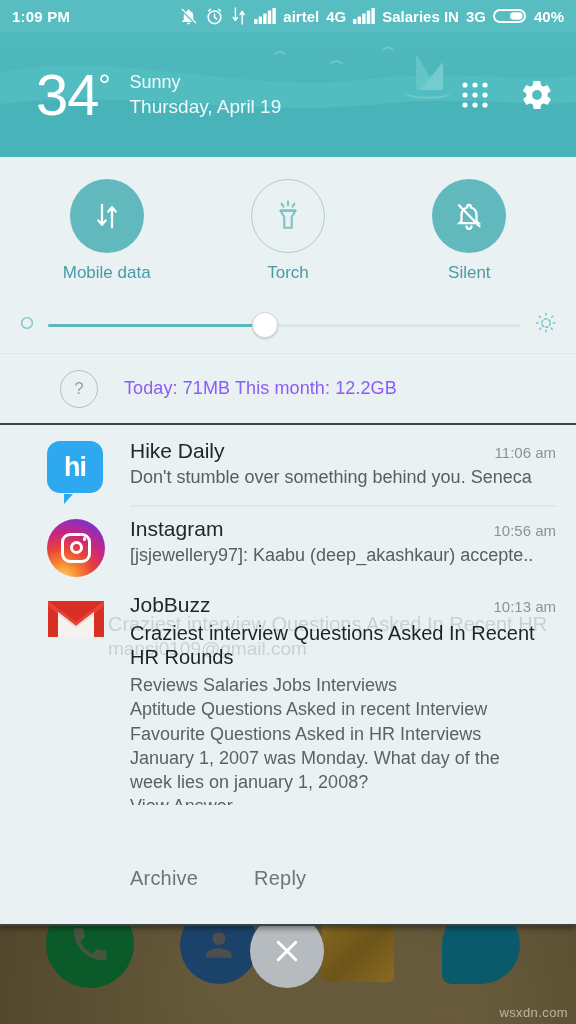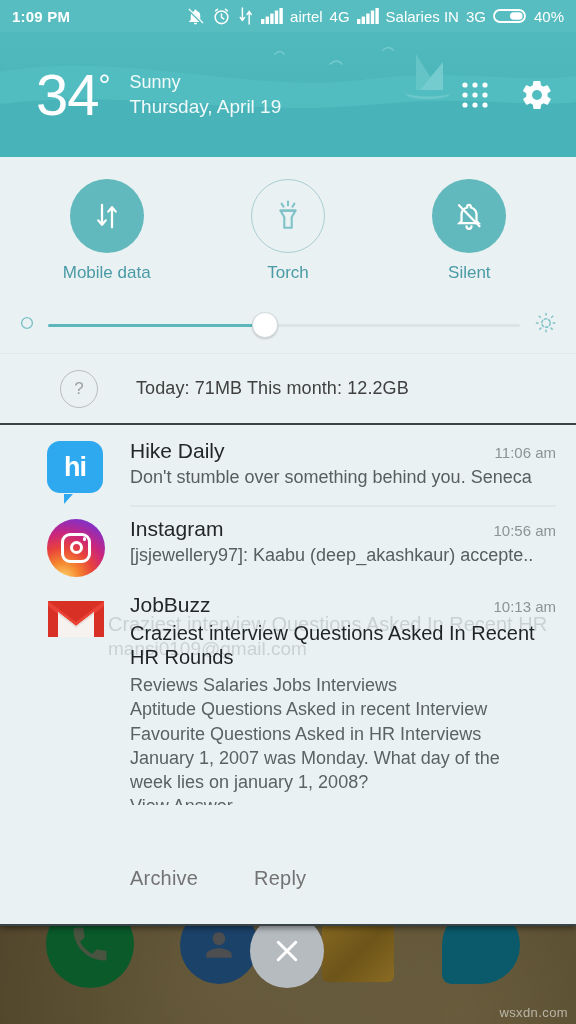--- a/index.html
+++ b/index.html
@@ -61,21 +61,21 @@
   
   #status-bar{
     height:32px; background:#57bdc0; color:#fff;
     display:flex; align-items:center; padding:0 12px;
     font-size:15px; font-weight:bold;
   }
   #status-clock{ flex:0 0 auto; letter-spacing:.2px; }
   #status-right{ margin-left:auto; display:flex; align-items:center; gap:7px; }
   .sb-ico{ display:flex; align-items:center; }
   .sb-ico svg{ display:block; }
-  .sb-text{ font-size:15px; font-weight:normal; }
+  .sb-text{ font-size:15px; font-weight:bold; }
 
   
   #weather-header{
     position:relative; height:125px; overflow:hidden;
     background:linear-gradient(180deg,#4fb9bd 0%, #48b3b8 100%);
   }
   #weather-header .wave1{
     position:absolute; left:0; top:0; width:576px; height:125px;
   }
   #weather-content{
@@ -139,21 +139,21 @@
     display:flex; align-items:center; height:70px; padding:0 0 0 60px;
     border-top:1px solid #e0e8e9;
   }
   #data-help-icon{
     width:38px; height:38px; border-radius:50%;
     border:1.5px solid #b9bdbe; color:#9ba1a2;
     display:flex; align-items:center; justify-content:center;
     font-size:17px; cursor:pointer;
   }
   #data-usage-text{
-    margin-left:38px; font-size:18px; color:#404040; letter-spacing:.1px;
+    margin-left:26px; font-size:18px; color:#8b5cf6; letter-spacing:.1px;
   }
   #shade-divider{ height:2px; background:#3a4446; }
 
   
   #notification-list{ background:#eaf1f2; padding-bottom:8px; }
   .notif{ position:relative; display:flex; padding:14px 20px 6px 44px; }
   .notif-icon{ flex:0 0 64px; height:64px; display:flex;
                align-items:flex-start; justify-content:center; padding-top:2px; }
   .notif-body{ flex:1; min-width:0; padding-left:22px; position:relative; }
   .notif-top{ display:flex; align-items:baseline; }

